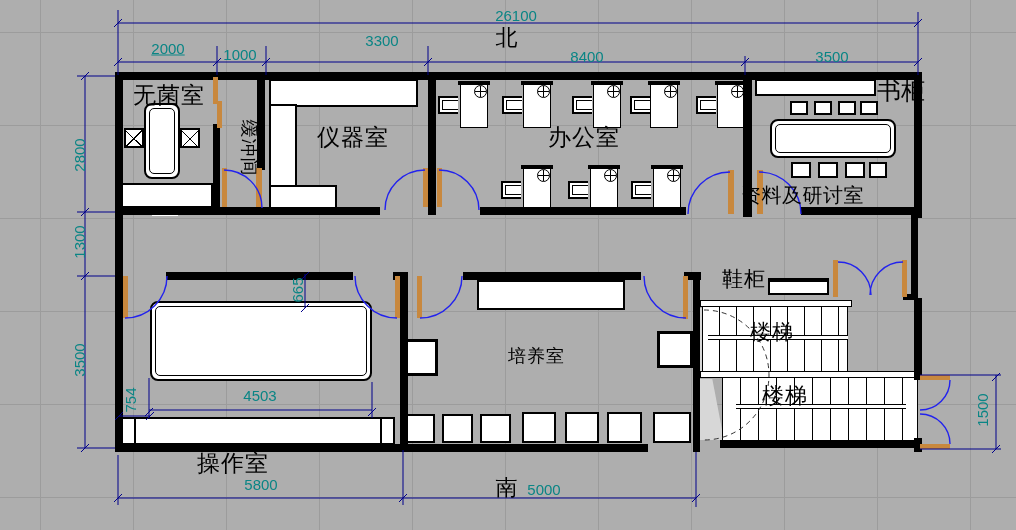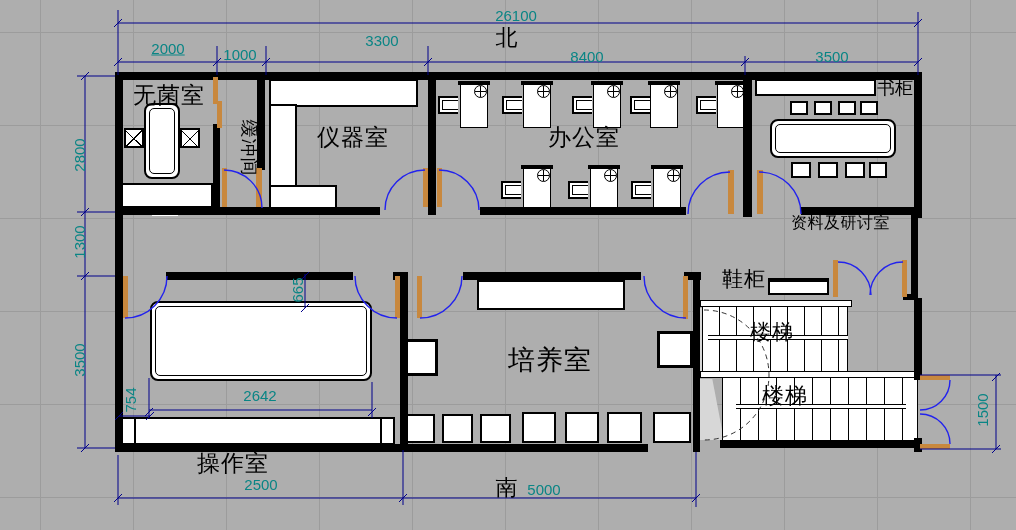--- a/index.html
+++ b/index.html
@@ -211,34 +211,34 @@
 
   <div class="dimt ct" style="left:516px;top:15px;">26100</div>
   <div class="dimt ct" style="left:168px;top:48px;text-decoration:underline;">2000</div>
   <div class="dimt ct" style="left:240px;top:54px;">1000</div>
   <div class="dimt ct" style="left:346px;top:40px;margin-left:36px;">3300</div>
   <div class="dimt ct" style="left:587px;top:56px;">8400</div>
   <div class="dimt ct" style="left:832px;top:56px;">3500</div>
   <div class="dimt rot" style="left:79px;top:155px;">2800</div>
   <div class="dimt rot" style="left:79px;top:242px;">1300</div>
   <div class="dimt rot" style="left:79px;top:360px;">3500</div>
-  <div class="dimt ct" style="left:261px;top:484px;">2500</div>
+  <div class="dimt ct" style="left:261px;top:484px;">5800</div>
   <div class="dimt ct" style="left:544px;top:489px;">5000</div>
   <div class="dimt rot" style="left:982px;top:410px;">1500</div>
   <div class="dimt rot" style="left:130px;top:400px;">754</div>
-  <div class="dimt ct" style="left:260px;top:395px;">2642</div>
+  <div class="dimt ct" style="left:260px;top:395px;">4503</div>
   <div class="dimt rot" style="left:297px;top:290px;">665</div>
 
   <div class="lbl ct" style="left:507px;top:38px;">北</div>
   <div class="lbl ct" style="left:507px;top:488px;">南</div>
   <div class="lbl" style="left:133px;top:84px;font-size:23px;">无菌室</div>
   <div class="lbl rot90" style="left:249px;top:148px;font-size:18px;">缓冲间</div>
   <div class="lbl" style="left:317px;top:126px;font-size:23px;">仪器室</div>
   <div class="lbl" style="left:548px;top:126px;font-size:23px;">办公室</div>
-  <div class="lbl" style="left:877px;top:79px;font-size:18px;letter-spacing:0;">书柜</div>
-  <div class="lbl" style="left:791px;top:185px;font-size:16px;letter-spacing:0.5px;margin-top:30px;">资料及研讨室</div>
+  <div class="lbl" style="left:877px;top:79px;font-size:24px;letter-spacing:0;">书柜</div>
+  <div class="lbl" style="left:741px;top:185px;font-size:20px;letter-spacing:0.5px;">资料及研讨室</div>
   <div class="lbl" style="left:722px;top:268px;font-size:21px;">鞋柜</div>
   <div class="lbl" style="left:750px;top:321px;font-size:21px;">楼梯</div>
   <div class="lbl" style="left:762px;top:385px;font-size:22px;">楼梯</div>
-  <div class="lbl" style="left:508px;top:347px;font-size:27px;">培养室</div>
+  <div class="lbl" style="left:508px;top:347px;font-size:18px;">培养室</div>
   <div class="lbl" style="left:197px;top:452px;font-size:23px;">操作室</div>
 
 </div>
 
 </body></html>

